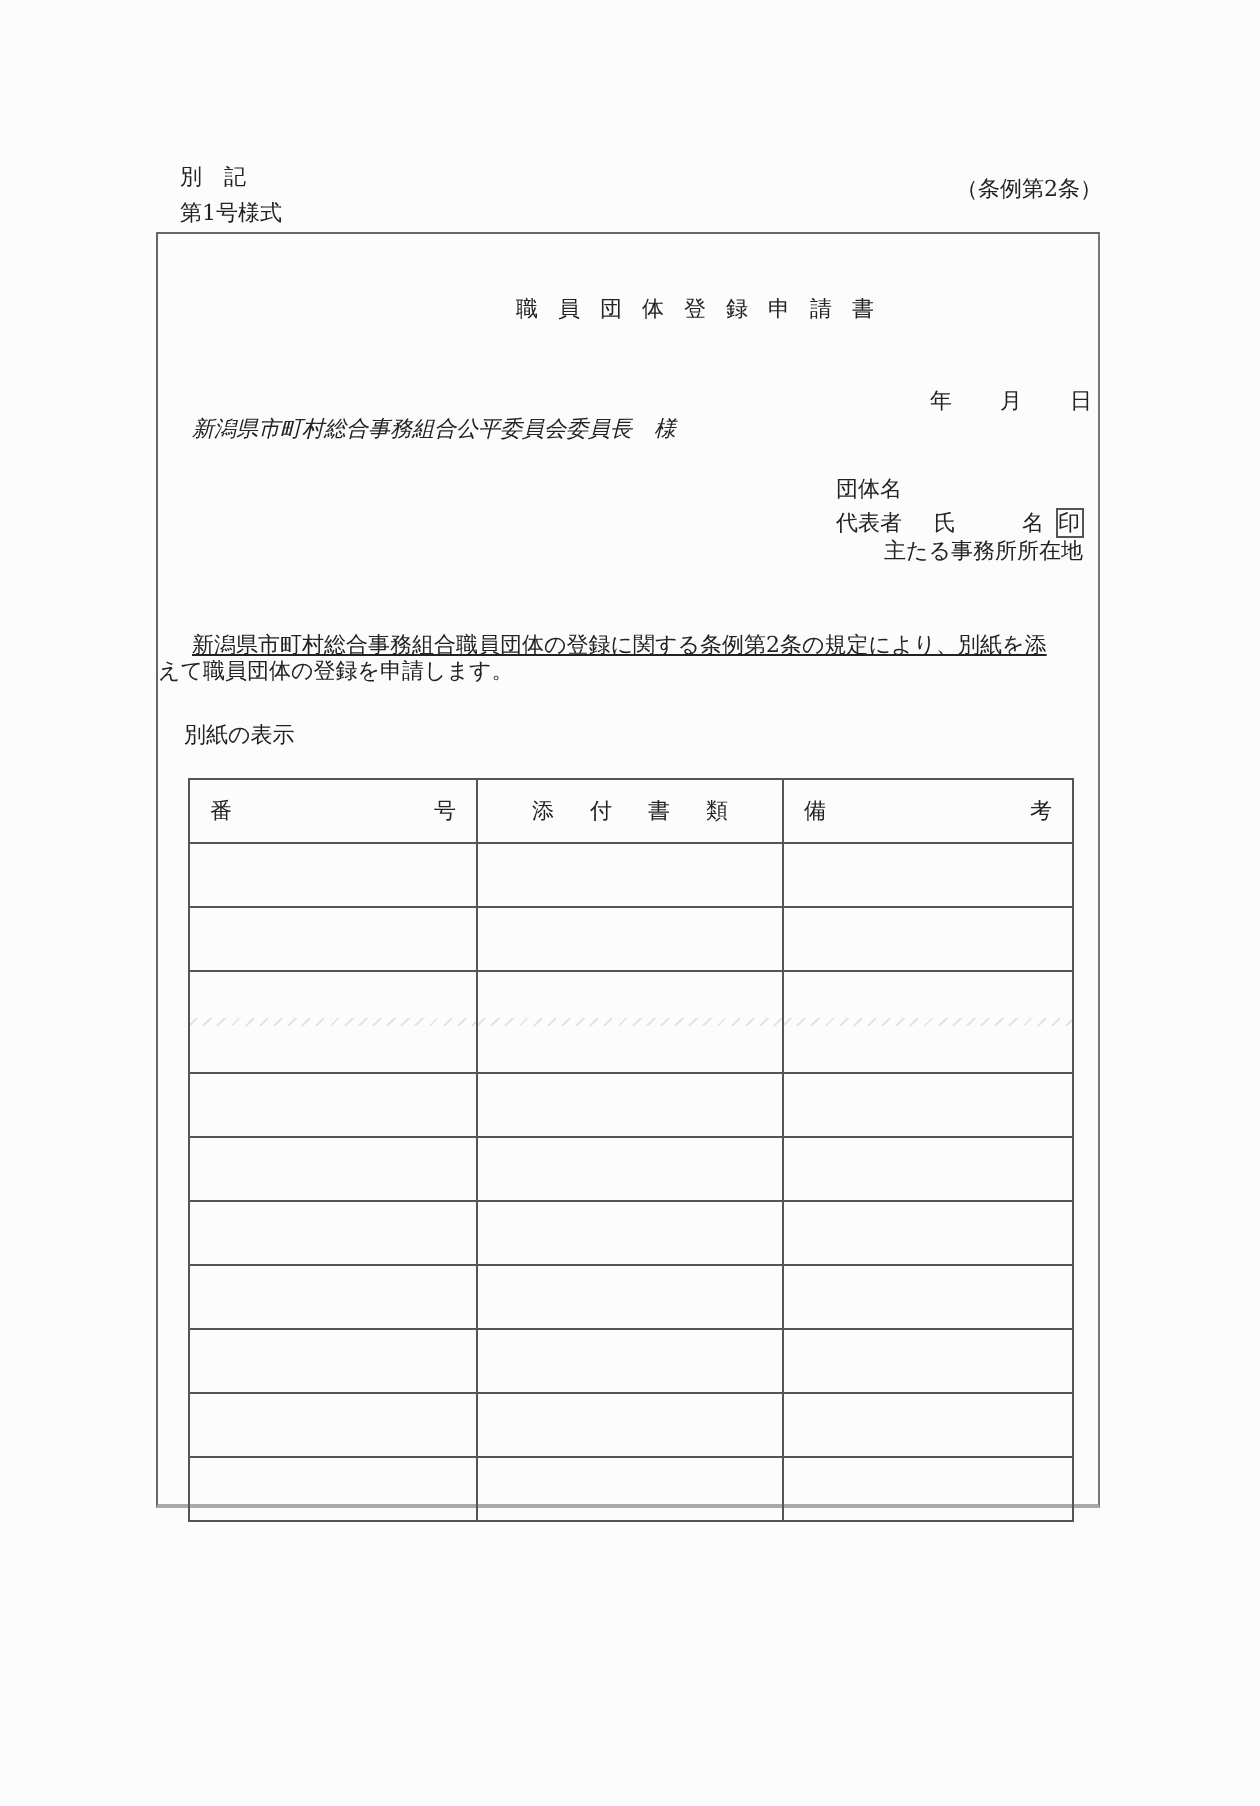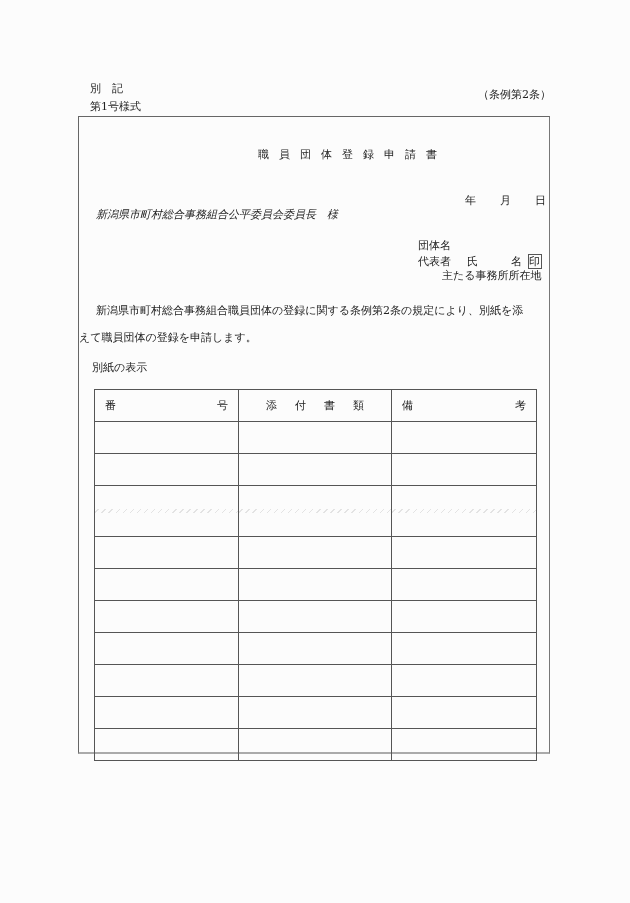--- a/index.html
+++ b/index.html
@@ -58,22 +58,22 @@
 <div class="abs" style="left:418px; top:254px;">
   <span>代表者</span>
   <span style="display:inline-block; width:9px;"></span>
   <span>氏</span>
   <span style="display:inline-block; width:26px;"></span>
   <span>名</span>
   <span class="seal">印</span>
 </div>
 <div class="abs" style="left:442px; top:269px;">主たる事務所所在地</div>
 
-<div class="abs" style="left:96px; top:304px;">新潟県市町村総合事務組合職員団体の登録に関する条例第2条の規定により、別紙を添</div>
-<div class="abs" style="left:79px; top:331px;">えて職員団体の登録を申請します。</div>
+<div class="abs" style="left:96px; top:316px;text-decoration:underline;">新潟県市町村総合事務組合職員団体の登録に関する条例第2条の規定により、別紙を添</div>
+<div class="abs" style="left:79px; top:331px;font-family:Liberation Mono, monospace;">えて職員団体の登録を申請します。</div>
 
 <div class="abs" style="left:92px; top:361px;">別紙の表示</div>
 
 <table class="grid">
   <colgroup>
       <col style="width:144px">
       <col style="width:153px">
       <col style="width:145px">
     </colgroup>
   <tbody>

